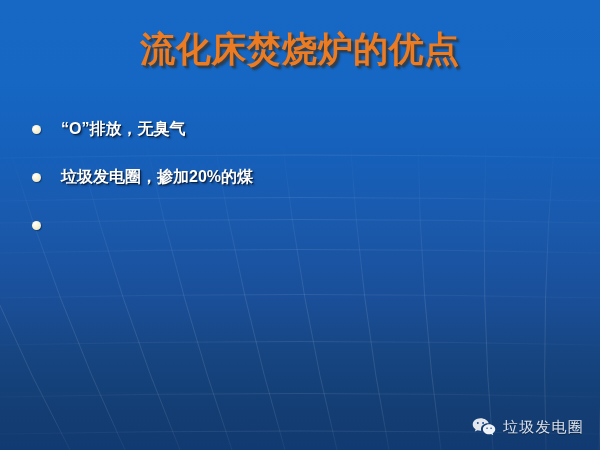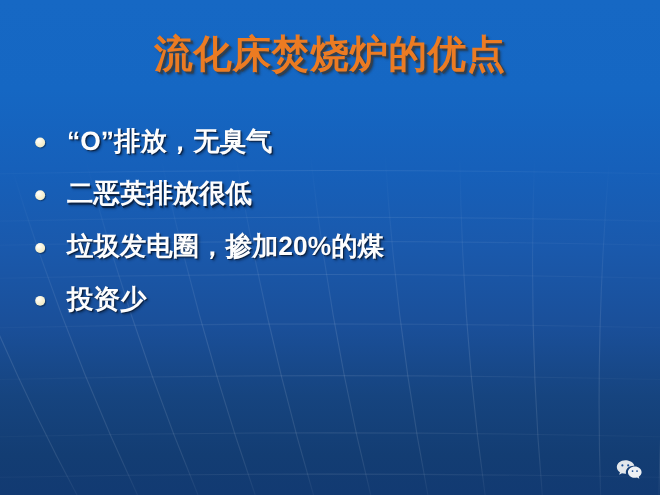--- a/index.html
+++ b/index.html
@@ -66,21 +66,21 @@
     flex: 0 0 auto;
     width: 9px;
     height: 9px;
     border-radius: 50%;
     background: radial-gradient(circle at 35% 32%, #ffffff 0%, #f7f2d6 45%, #ece3b4 100%);
     margin-top: 13px;
     margin-right: 20px;
     box-shadow: 1px 1px 1px rgba(0,0,0,0.35);
   }
   .bullet-text {
-    font-size: 24px;
+    font-size: 16px;
     font-weight: 700;
     color: #fdfdfd;
     line-height: 34px;
     white-space: nowrap;
     text-shadow:
       1px 1px 0 rgba(10,30,60,0.85),
       2px 2px 2px rgba(5,20,45,0.45);
   }
 
   
@@ -156,44 +156,40 @@
 
   <div class="title">流化床焚烧炉的优点</div>
 
   <div class="bullets">
 
     <div class="bullet-row">
       <span class="bullet-dot"></span>
       <span class="bullet-text">“O”排放，无臭气</span>
     </div>
 
-    <div class="bullet-row">
-      <span class="bullet-dot"></span>
-      <span class="bullet-text">二恶英排放很低</span>
-    </div>
 
     <div class="bullet-row">
       <span class="bullet-dot"></span>
       <span class="bullet-text">垃圾发电圈，掺加20%的煤</span>
     </div>
 
 
     <div class="bullet-row">
       <span class="bullet-dot"></span>
-      <span class="bullet-text">投资少</span>
     </div>
 
   </div>
 
   <div class="watermark">
     <svg class="wm-icon" viewBox="0 0 26 22">
 
       <path d="M9.2 1.1C4.5 1.1 0.8 4.1 0.8 7.8c0 2.1 1.2 4 3.1 5.2l-0.8 2.4 2.8-1.4c1 0.3 2.1 0.5 3.3 0.5 0.3 0 0.5 0 0.8 0-0.2-0.5-0.3-1.1-0.3-1.7 0-3.5 3.4-6.3 7.6-6.3 0.3 0 0.6 0 0.8 0C17.3 3.4 13.6 1.1 9.2 1.1z" fill="#f3f4f5"></path>
       <circle cx="6.3" cy="6.2" r="1.05" fill="#1a4f99"></circle>
       <circle cx="12.0" cy="6.2" r="1.05" fill="#1a4f99"></circle>
 
       <path d="M25.2 12.9c0-3.0-3.0-5.5-6.7-5.5s-6.7 2.5-6.7 5.5c0 3.0 3.0 5.5 6.7 5.5 0.8 0 1.5-0.1 2.2-0.3l2.3 1.2-0.6-2.0C24.1 16.2 25.2 14.7 25.2 12.9z" fill="#ffffff"></path>
       <circle cx="16.3" cy="11.8" r="0.85" fill="#1a4f99"></circle>
       <circle cx="20.7" cy="11.8" r="0.85" fill="#1a4f99"></circle>
     </svg>
+    <span class="wm-text">垃圾发电圈</span>
   </div>
 
 </div>
 
 </body></html>

